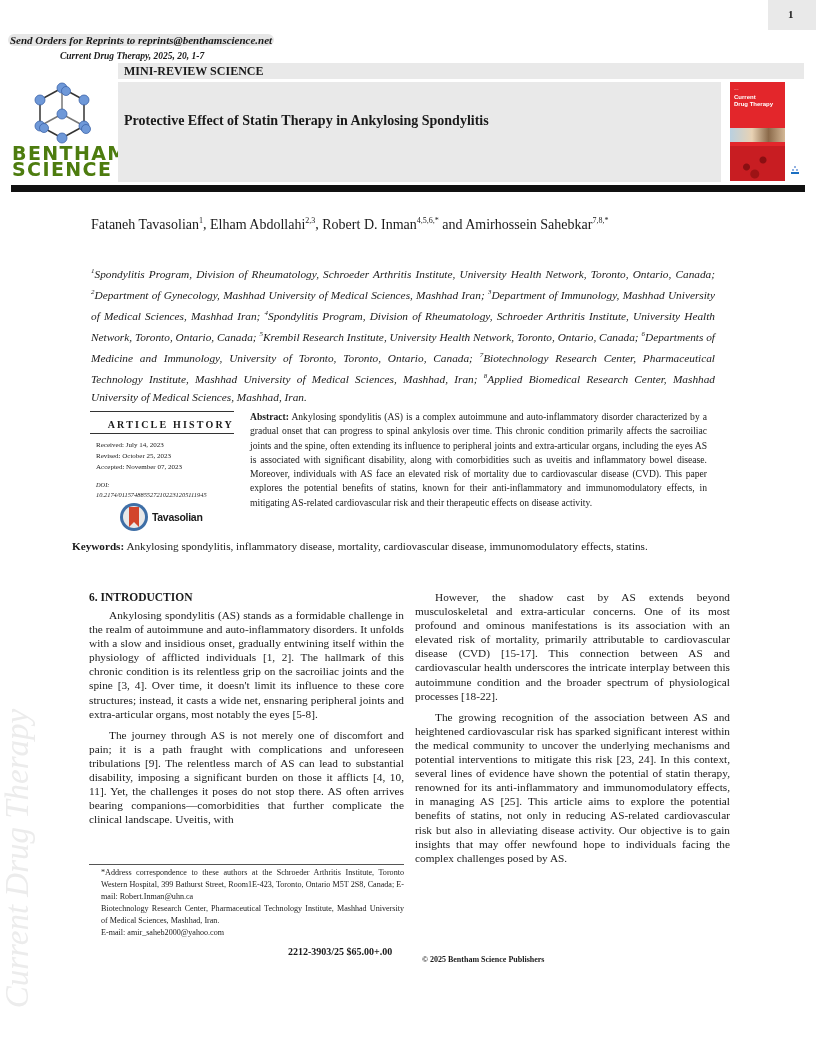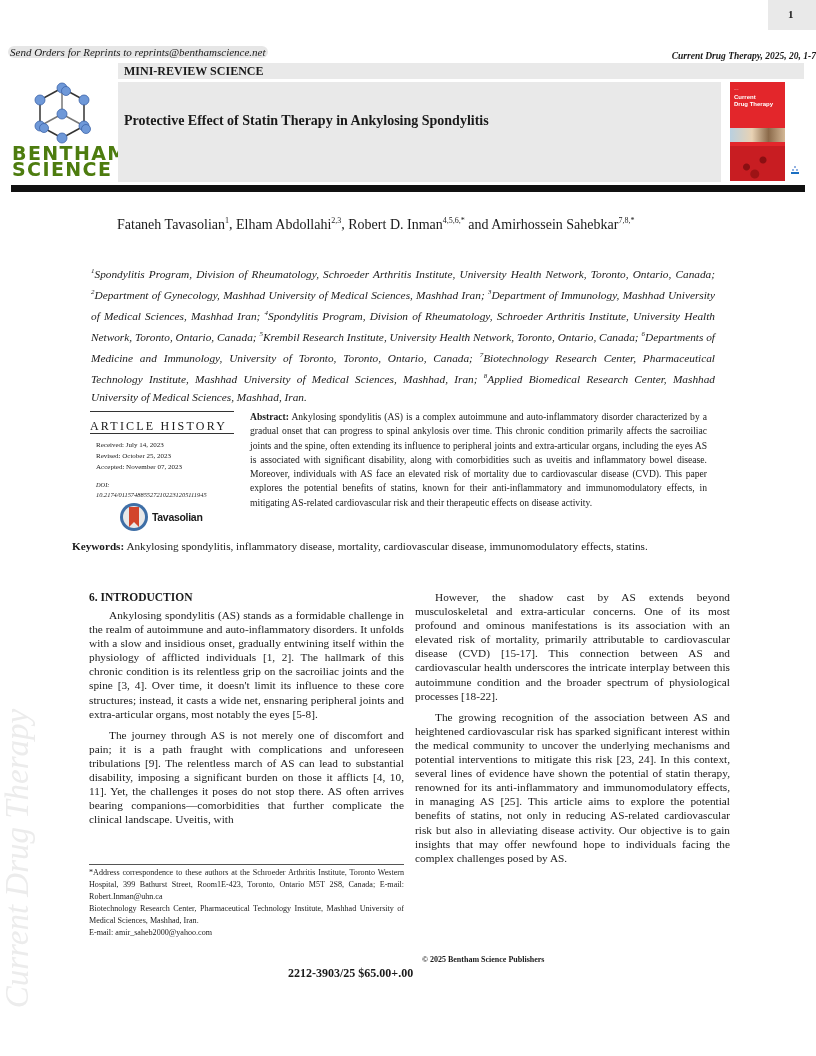--- a/index.html
+++ b/index.html
@@ -1,57 +1,57 @@
 <!DOCTYPE html>
 <html><head>
 <meta charset="utf-8">
 <style>
   html,body{margin:0;padding:0;}
   body{width:816px;height:1056px;position:relative;background:#ffffff;overflow:hidden;
        font-family:"Liberation Serif",serif;color:#1a1a1a;}
   .abs{position:absolute;}
   #pageno-box{left:768px;top:0;width:48px;height:30px;background:#e9e9e9;}
   #pageno{left:788px;top:8px;font-size:11px;font-weight:bold;}
-  #reprints{left:8px;top:46px;font-size:11px;font-style:italic;font-weight:normal;background:#e6e6e6;padding:0 2px;border-radius:6px;}
-  #journal-line{left:0;width:816px;top:51px;text-align:right;font-size:9.5px;font-style:italic;font-weight:bold;padding-left:60px;box-sizing:border-box;}
+  #reprints{left:8px;top:34px;font-size:11px;font-style:italic;font-weight:bold;background:#e6e6e6;padding:0 2px;border-radius:6px;}
+  #journal-line{left:0;width:816px;top:51px;text-align:left;font-size:9.5px;font-style:italic;font-weight:bold;padding-left:60px;box-sizing:border-box;}
   #type-band{left:118px;top:63px;width:686px;height:16px;background:#e9e9e9;}
   #type-label{left:124px;top:64px;font-size:12px;font-weight:bold;}
   #title-band{left:118px;top:82px;width:603px;height:100px;background:#e9e9e9;}
   #title{left:124px;top:113px;font-size:14px;font-weight:bold;}
   #cover{left:730px;top:82px;width:55px;height:99px;background:#e3262b;overflow:hidden;}
   #cover .t{position:absolute;left:4px;color:#fff;font-family:"Liberation Sans",sans-serif;font-weight:bold;font-size:6px;line-height:7px;}
   #cover .photo{position:absolute;left:0;top:46px;width:55px;height:14px;background:linear-gradient(90deg,#b9d0e0,#e8d2b4 40%,#8b6a4a 70%,#d4b896);}
   #cover .cells{position:absolute;left:0;top:64px;width:55px;height:35px;background:radial-gradient(circle at 30% 60%,#8a0f12 0 3px,transparent 4px),radial-gradient(circle at 60% 40%,#8a0f12 0 3px,transparent 4px),radial-gradient(circle at 45% 80%,#9d1315 0 4px,transparent 5px),#c81d22;}
   #cover-mark{left:790px;top:165px;width:10px;height:10px;}
   #black-bar{left:11px;top:185px;width:794px;height:7px;background:#111;}
   #logo-svg{left:26px;top:82px;}
   #logo-text{left:12px;top:145px;font-family:"DejaVu Sans",sans-serif;font-weight:bold;color:#4d7c0f;font-size:19px;line-height:16px;letter-spacing:1.4px;}
-  #authors{left:91px;top:216px;font-size:14px;margin-left:26px;}
+  #authors{left:91px;top:216px;font-size:14px;}
   #authors sup{font-size:8px;}
   #affil{left:91px;top:262px;width:624px;font-size:11.3px;font-style:italic;line-height:18.3px;text-align:justify;}
   #affil sup{font-size:7px;}
   #hist-top{left:90px;top:411px;width:144px;height:1px;background:#333;}
-  #hist-head{left:90px;top:419px;width:144px;text-align:left;font-size:12px;font-weight:normal;letter-spacing:2.2px;}
+  #hist-head{left:90px;top:419px;width:144px;text-align:right;font-size:10px;font-weight:bold;letter-spacing:2.2px;}
   #hist-bot{left:90px;top:433px;width:144px;height:1px;background:#333;}
   #hist-lines{left:96px;top:440px;font-size:7px;line-height:11px;}
   #doi{left:96px;top:480px;font-size:6.4px;font-style:italic;line-height:9.5px;}
   #crossmark{left:119px;top:502px;}
   #crossmark-label{left:152px;top:511px;font-size:10.5px;font-family:"Liberation Sans",sans-serif;font-weight:bold;letter-spacing:-0.3px;}
   #abstract{left:250px;top:410px;width:457px;font-size:9.6px;line-height:14.3px;text-align:justify;}
   #keywords{left:72px;top:539px;width:639px;font-size:11.2px;line-height:14px;text-align:justify;}
   .col{font-size:11.3px;line-height:14.1px;text-align:justify;width:315px;}
   .col p{margin:0 0 7px 0;text-indent:20px;}
   #col-left{left:89px;top:608px;}
   #col-right{left:415px;top:590px;}
   #col-right p.cont{text-indent:0;}
   #intro-head{left:89px;top:591px;font-size:11.5px;font-weight:bold;}
   #fn-rule{left:89px;top:864px;width:315px;height:1px;background:#555;}
   #footnote{left:89px;top:867px;width:315px;font-size:8.1px;line-height:12px;text-align:justify;}
-  #footnote div{text-align:justify;}
-  #issn{left:288px;top:966px;font-size:12px;font-weight:bold;}
+  #footnote div{text-align:justify;margin-left:12px;}
+  #issn{left:288px;top:946px;font-size:10px;font-weight:bold;}
   #copyright{left:422px;top:955px;font-size:8px;font-weight:bold;}
   #watermark{left:-133px;top:840px;width:300px;transform:rotate(-90deg);transform-origin:center;font-size:33px;font-style:italic;color:#ececec;white-space:nowrap;text-align:center;}
 </style>
 </head>
 <body>
 
 <div class="abs" id="pageno-box"></div>
 <div class="abs" id="pageno">1</div>
 
 <div class="abs" id="reprints">Send Orders for Reprints to reprints@benthamscience.net</div>

